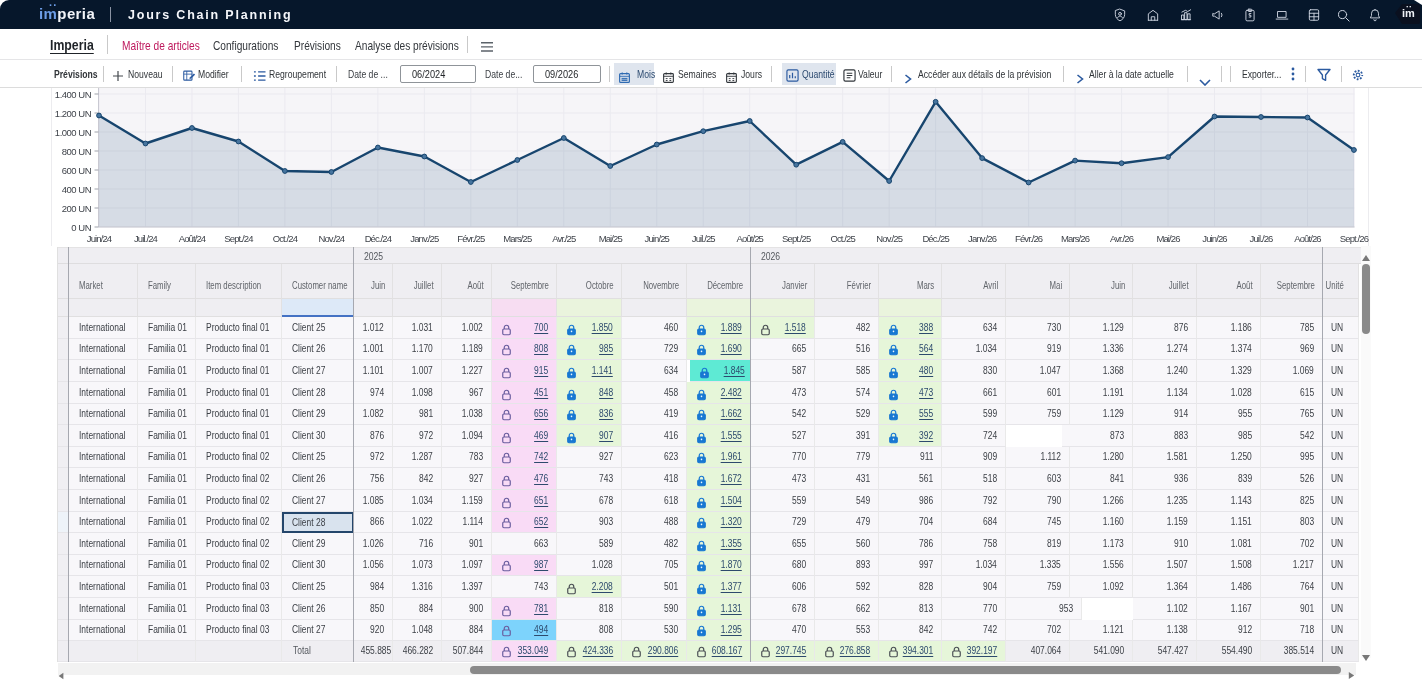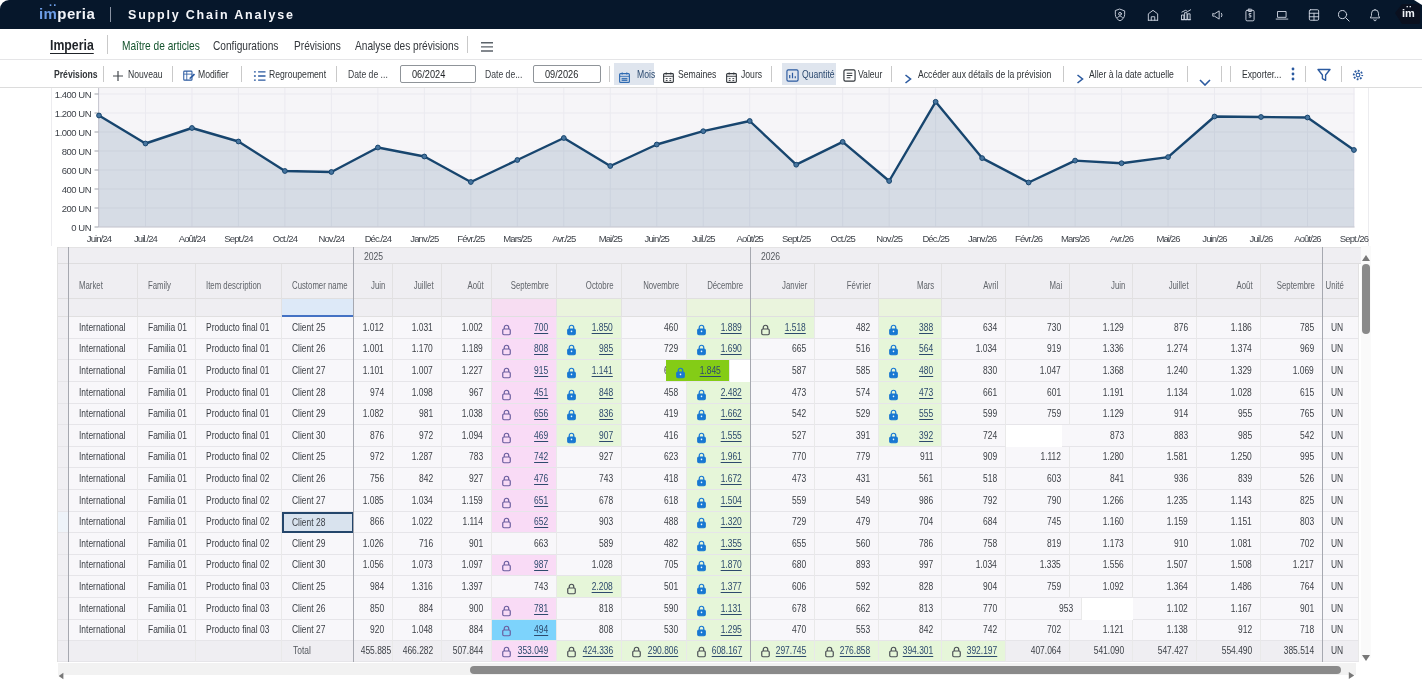--- a/index.html
+++ b/index.html
@@ -11,21 +11,21 @@
 .txt{padding-left:10px;}
 .ul{color:#2d4a6d;text-decoration:underline;text-underline-offset:1.5px;}
 .hcell{position:absolute;font-size:10px;color:#60646a;background:#efeef2;border-right:1px solid #e2e1e2;border-bottom:1px solid #e0dfe0;white-space:nowrap;overflow:hidden;}
 .lock{position:absolute;left:9px;top:50%;margin-top:-6px;}
 .tbt{position:absolute;font-size:11.5px;color:#303438;top:7px;}
 </style></head><body>
 <div class="abs" style="left:0;top:0;width:1422px;height:29px;background:#06172b;border-top-left-radius:9px;">
 <div class="abs" style="left:39px;top:5px;font-size:15px;font-weight:700;letter-spacing:0.4px;"><span style="color:#6d9ee8;">im</span><span style="color:#f2f4f8;">peria</span></div>
 <div class="abs" style="left:49px;top:-1px;color:#6d9ee8;font-size:11px;font-weight:700;letter-spacing:0.5px;">··</div>
 <div class="abs" style="left:110px;top:7px;width:1px;height:15px;background:#8a93a3;"></div>
-<div class="abs" style="left:128px;top:8px;font-size:12.5px;font-weight:700;letter-spacing:1.8px;color:#f4f6fa;">Supply Chain Analyse</div>
+<div class="abs" style="left:128px;top:8px;font-size:12.5px;font-weight:700;letter-spacing:1.8px;color:#f4f6fa;">Jours Chain Planning</div>
 <div class="abs" style="left:1113px;top:8px;width:14px;height:14px;"><svg width="14" height="14" viewBox="0 0 24 24">
         <path d="M12 2 20 5v6c0 5-3.5 9-8 11-4.5-2-8-6-8-11V5z" fill="none" stroke="#cdd4e0" stroke-width="1.6" stroke-linecap="round" stroke-linejoin="round"></path>
         <circle cx="12" cy="10" r="2.4" fill="none" stroke="#cdd4e0" stroke-width="1.6" stroke-linecap="round" stroke-linejoin="round"></circle>
         <path d="M7.5 17c1-2 2.7-3 4.5-3s3.5 1 4.5 3" fill="none" stroke="#cdd4e0" stroke-width="1.6" stroke-linecap="round" stroke-linejoin="round"></path>
       </svg></div>
 <div class="abs" style="left:1146px;top:8px;width:14px;height:14px;"><svg width="14" height="14" viewBox="0 0 24 24">
         <path d="M4 21V10l8-6 8 6v11" fill="none" stroke="#cdd4e0" stroke-width="1.6" stroke-linecap="round" stroke-linejoin="round"></path>
         <path d="M4 21h16" fill="none" stroke="#cdd4e0" stroke-width="1.6" stroke-linecap="round" stroke-linejoin="round"></path>
         <path d="M9 21v-6h6v6" fill="none" stroke="#cdd4e0" stroke-width="1.6" stroke-linecap="round" stroke-linejoin="round"></path>
       </svg></div>
@@ -64,21 +64,21 @@
 <svg class="abs" style="left:1392px;top:2px;" width="30" height="24" viewBox="0 0 30 24">
       <path d="M10 2h16a2 2 0 0 1 2 2v16a2 2 0 0 1-2 2H10l-7-11z" fill="#0a101f"></path>
     </svg>
 <div class="abs" style="left:1402px;top:7px;font-size:11px;font-weight:700;color:#eef1f6;">im</div>
 <div class="abs" style="left:1406px;top:2px;color:#eef1f6;font-size:9px;font-weight:700;">··</div>
 <div class="abs" style="left:1414px;top:0;width:8px;height:5px;background:#fff;clip-path:polygon(100% 0,0 0,100% 100%);"></div>
 </div>
 <div class="abs" style="left:0;top:29px;width:1422px;height:32px;background:#fff;">
 <div class="abs" style="left:50px;top:7px;font-size:15px;font-weight:700;color:#1f2328;"><span class="sx" style="transform:scaleX(0.82);text-decoration:underline;text-underline-offset:3px;">Imperia</span></div>
 <div class="abs" style="left:107px;top:6px;width:1px;height:19px;background:#c9c9c9;"></div>
-<div class="abs" style="left:122px;top:9px;font-size:13px;color:#14532d;"><span class="sx">Maître de articles</span></div>
+<div class="abs" style="left:122px;top:9px;font-size:13px;color:#be185d;"><span class="sx">Maître de articles</span></div>
 <div class="abs" style="left:213px;top:9px;font-size:13px;color:#33373c;"><span class="sx">Configurations</span></div>
 <div class="abs" style="left:294px;top:9px;font-size:13px;color:#33373c;"><span class="sx">Prévisions</span></div>
 <div class="abs" style="left:355px;top:9px;font-size:13px;color:#33373c;"><span class="sx">Analyse des prévisions</span></div>
 <div class="abs" style="left:467px;top:7px;width:1px;height:17px;background:#c9c9c9;"></div>
 <div class="abs" style="left:480px;top:10px;width:14px;height:12px;"><svg width="14" height="12" viewBox="0 0 14 12">
         <path d="M1 1.8h12M1 5.9h12M1 10h12" stroke="#5b6269" stroke-width="1.4"></path>
       </svg></div>
 </div>
 <div class="abs" style="left:0;top:59px;width:1422px;height:1px;background:#e5e5e7;"></div>
 <div class="abs" style="left:0;top:61px;width:1422px;height:27px;background:#fff;border-bottom:1px solid #dcdcdc;">
@@ -471,21 +471,21 @@
 <div class="cell num" style="left:492px;top:360px;width:65px;height:22px;line-height:21px;background:#f9dbf6;"><span class="lock"><svg width="11" height="12" viewBox="0 0 22 24">
         <path d="M6.5 10 V7 a4.5 4.5 0 0 1 9 0 V10" fill="none" stroke="#6a5d9e" stroke-width="2.4"></path>
         <rect x="3.5" y="10" width="15" height="11.5" rx="2.4" fill="none" stroke="#6a5d9e" stroke-width="2.4"></rect>
       </svg></span><span class="ul sxr">915</span></div>
 <div class="cell num" style="left:557px;top:360px;width:65px;height:22px;line-height:21px;background:#e6f6d9;"><span class="lock"><svg width="11" height="12" viewBox="0 0 22 24">
         <path d="M6.5 10 V7 a4.5 4.5 0 0 1 9 0 V10" fill="none" stroke="#1878d2" stroke-width="2.4"></path>
         <rect x="3.5" y="10" width="15" height="11.5" rx="2.4" fill="#1878d2" stroke="#1878d2" stroke-width="2.4"></rect>
         <rect x="9.5" y="12.8" width="3" height="3.6" rx="1.2" fill="#eaf6ff"></rect>
       </svg></span><span class="ul sxr">1.141</span></div>
 <div class="cell num" style="left:622px;top:360px;width:65px;height:22px;line-height:21px;"><span class="sxr">634</span></div>
-<div class="cell num" style="left:666px;top:360px;width:64px;height:22px;line-height:21px;background:#84cc16;"><span class="lock"><svg width="11" height="12" viewBox="0 0 22 24">
+<div class="cell num" style="left:690px;top:360px;width:64px;height:22px;line-height:21px;background:#5eead4;"><span class="lock"><svg width="11" height="12" viewBox="0 0 22 24">
         <path d="M6.5 10 V7 a4.5 4.5 0 0 1 9 0 V10" fill="none" stroke="#1878d2" stroke-width="2.4"></path>
         <rect x="3.5" y="10" width="15" height="11.5" rx="2.4" fill="#1878d2" stroke="#1878d2" stroke-width="2.4"></rect>
         <rect x="9.5" y="12.8" width="3" height="3.6" rx="1.2" fill="#eaf6ff"></rect>
       </svg></span><span class="ul sxr">1.845</span></div>
 <div class="cell num" style="left:751px;top:360px;width:64px;height:22px;line-height:21px;"><span class="sxr">587</span></div>
 <div class="cell num" style="left:815px;top:360px;width:64px;height:22px;line-height:21px;"><span class="sxr">585</span></div>
 <div class="cell num" style="left:879px;top:360px;width:63px;height:22px;line-height:21px;background:#e6f6d9;"><span class="lock"><svg width="11" height="12" viewBox="0 0 22 24">
         <path d="M6.5 10 V7 a4.5 4.5 0 0 1 9 0 V10" fill="none" stroke="#1878d2" stroke-width="2.4"></path>
         <rect x="3.5" y="10" width="15" height="11.5" rx="2.4" fill="#1878d2" stroke="#1878d2" stroke-width="2.4"></rect>
         <rect x="9.5" y="12.8" width="3" height="3.6" rx="1.2" fill="#eaf6ff"></rect>

